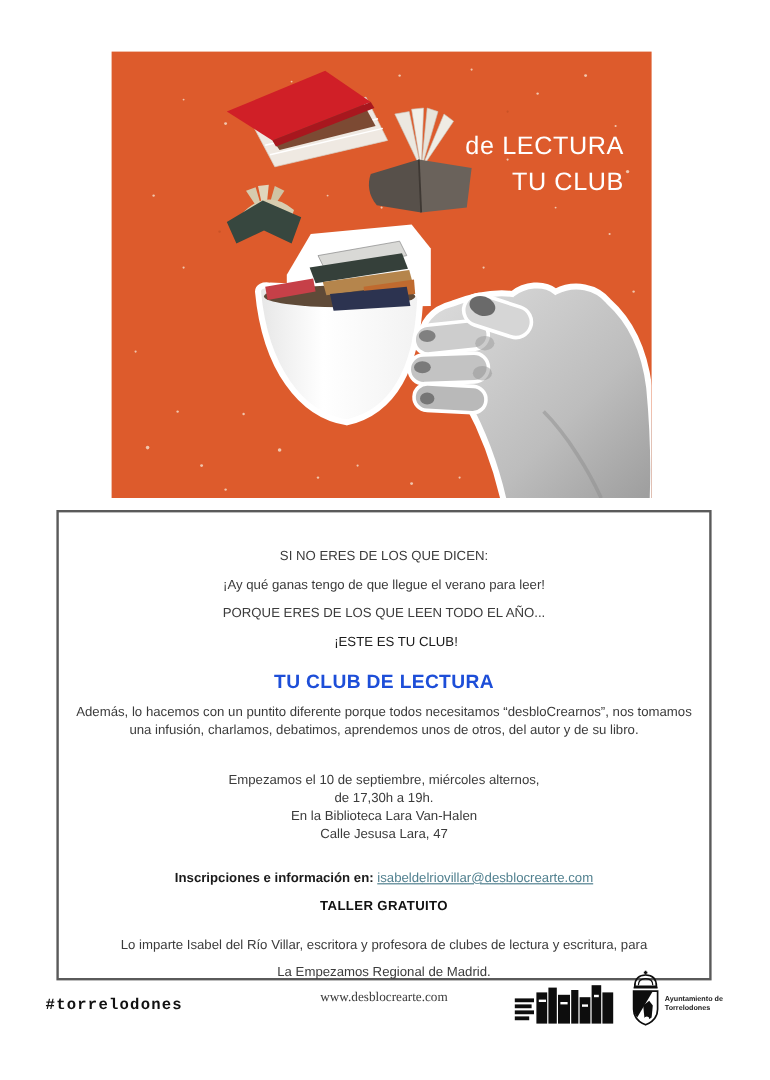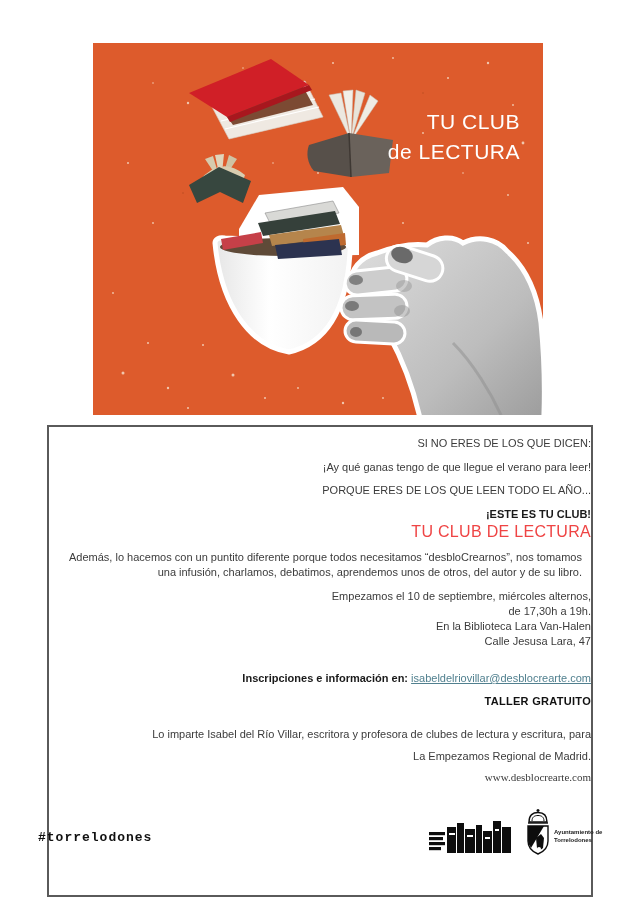--- a/index.html
+++ b/index.html
@@ -23,38 +23,38 @@
   .poster-title {
     position: absolute; top: 64px; right: 23px;
     text-align: right; color: #ffffff;
     font-size: 21px; line-height: 30px; letter-spacing: .5px;
     font-weight: 400;
   }
 
   
   .info-box {
     position: absolute; left: 47px; top: 425px;
-    width: 546px; height: 472px;
+    width: 546px; height: 392px;
     border: 2px solid #5a5a5a;
-    text-align: right;
+    text-align: center;
     font-size: 11px; line-height: 15px;
-    padding-top: 9px;
+    padding-top: 30px;
     color: #3b3b3b;
     background: #ffffff;
   }
   .info-box .t1 { margin-top: 0; }
   .info-box .t2 { margin-top: 9px; }
   .info-box .t3 { margin-top: 8px; }
-  .info-box .t4 { margin-top: 9px; font-weight: 700; color: #1a1a1a; margin-left: 20px; }
+  .info-box .t4 { margin-top: 9px; font-weight: 400; color: #1a1a1a; margin-left: 20px; }
   .info-box .heading {
-    margin-top: 0; font-size: 16px; line-height: 20px;
-    font-weight: 400; color: #ef4444; letter-spacing: .3px;
+    margin-top: 16px; font-size: 16px; line-height: 20px;
+    font-weight: 700; color: #1d4ed8; letter-spacing: .3px;
   }
   .info-box .para { margin: 8px auto 0; width 520px; max-width: 524px; }
-  .info-box .sched { margin-top: 9px; }
+  .info-box .sched { margin-top: 26px; }
   .info-box .inscr { margin-top: 22px; }
   .info-box .inscr .lbl { font-weight: 700; color: #1a1a1a; }
   .info-box .inscr a {
     color: #51808f; text-decoration: underline; cursor: pointer;
   }
   .info-box .taller { margin-top: 8px; font-weight: 700; color: #111; letter-spacing: .3px; }
   .info-box .imparte1 { margin-top: 18px; }
   .info-box .imparte2 { margin-top: 7px; }
   .info-box .website { margin-top: 6px; font-family: Liberation Serif, serif; }
 
@@ -184,22 +184,22 @@
         <ellipse cx="311" cy="243" rx="8" ry="6" fill="#9a9a9a" opacity="0.5"></ellipse>
         <ellipse cx="309" cy="268" rx="8" ry="6" fill="#949494" opacity="0.5"></ellipse>
         <rect x="296" y="200" width="58" height="26" rx="13" fill="#d6d6d6" stroke="#ffffff" stroke-width="3" transform="rotate(18 300 206)"></rect>
         <ellipse cx="309" cy="212" rx="11" ry="8" fill="#6a6a6a" transform="rotate(18 309 212)"></ellipse>
         <path d="M360,300 C380,320 398,350 408,372" stroke="#8d8d8d" stroke-width="3" fill="none" opacity="0.5"></path>
       </g>
     </g>
   </svg>
 
   <div class="poster-title">
+    <div>de LECTURA</div>
     <div>TU CLUB</div>
-    <div>de LECTURA</div>
   </div>
 </div>
 
 <div class="info-box">
   <div class="t1">SI NO ERES DE LOS QUE DICEN:</div>
   <div class="t2">¡Ay qué ganas tengo de que llegue el verano para leer!</div>
   <div class="t3">PORQUE ERES DE LOS QUE LEEN TODO EL AÑO...</div>
   <div class="t4">¡ESTE ES TU CLUB!</div>
   <div class="heading">TU CLUB DE LECTURA</div>
   <div class="para">Además, lo hacemos con un puntito diferente porque todos necesitamos “desbloCrearnos”, nos tomamos una infusión, charlamos, debatimos, aprendemos unos de otros, del autor y de su libro.</div>

